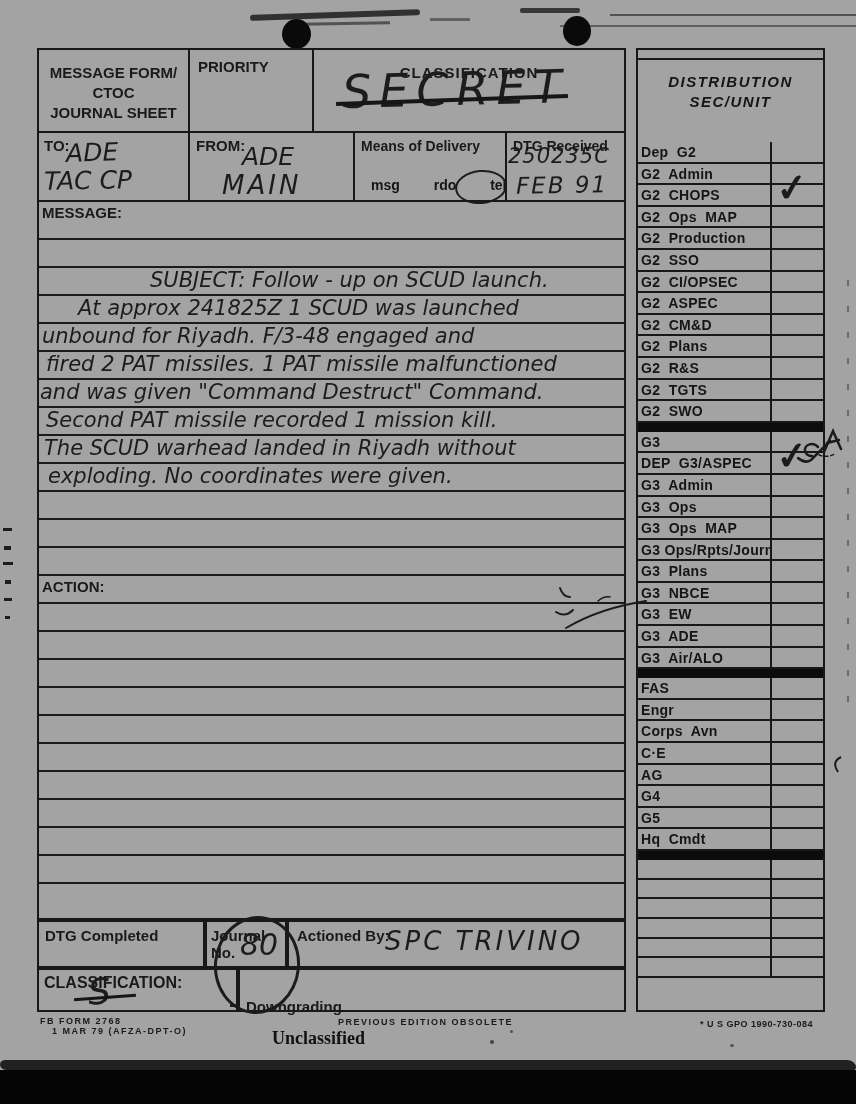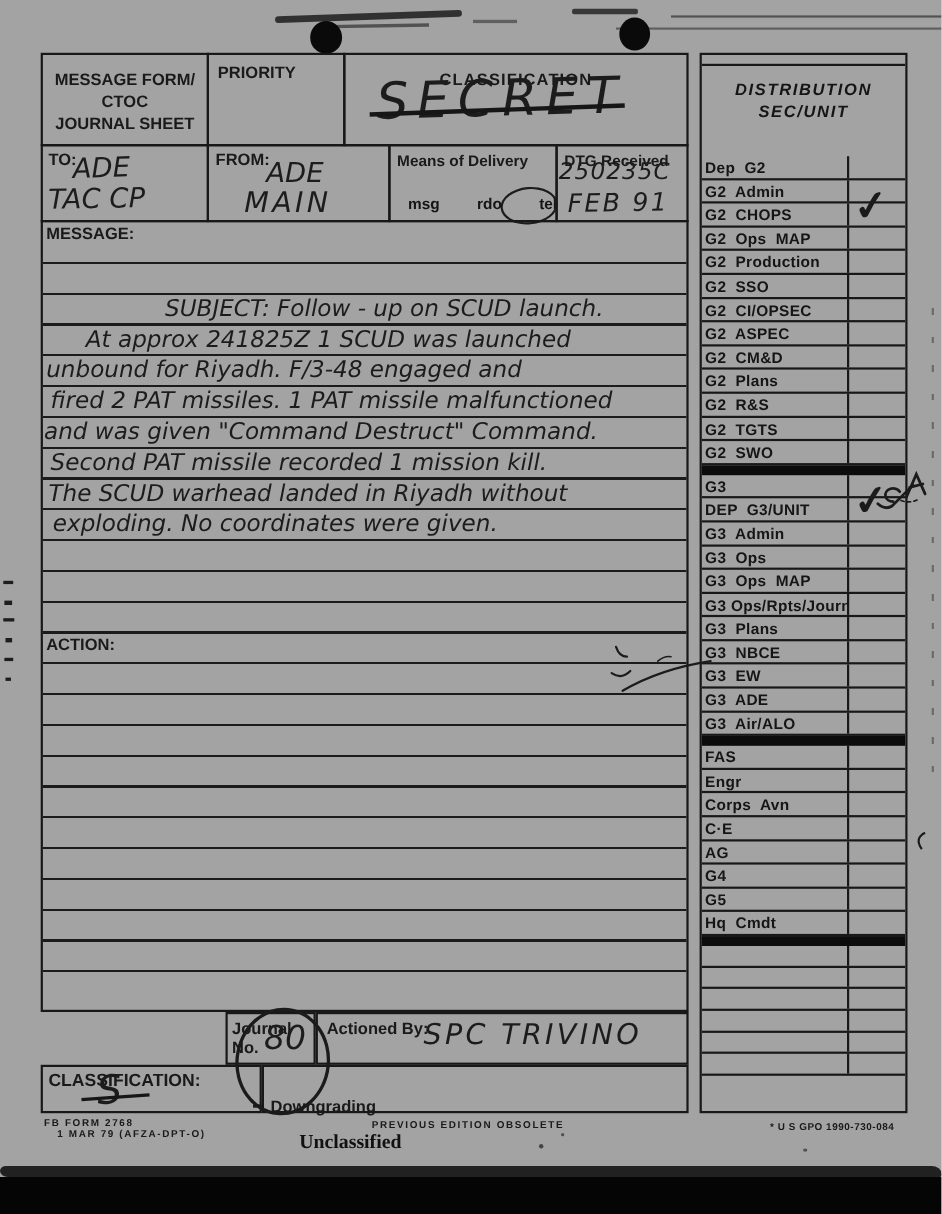--- a/index.html
+++ b/index.html
@@ -150,20 +150,23 @@
       <div class="msg-line">At approx 241825Z  1 SCUD was launched</div>
       <div class="msg-line">unbound for Riyadh. F/3-48 engaged and</div>
       <div class="msg-line">fired 2 PAT missiles. 1 PAT missile malfunctioned</div>
       <div class="msg-line">and was given "Command Destruct" Command.</div>
       <div class="msg-line">Second PAT missile recorded 1 mission kill.</div>
       <div class="msg-line">The SCUD warhead landed in Riyadh without</div>
       <div class="msg-line">exploding. No coordinates were given.</div>
     </div>
   <div class="action-label lbl">ACTION:</div>
 
+  <div class="cell dtgc-cell lbl">
+    <span>DTG  Completed</span>
+  </div>
   <div class="cell journal-cell lbl">
     <span>Journal  No.</span>
   </div>
   <div class="hw" style="left:240px;top:930px;font-size:30px;z-index:5;">80</div>
   <div class="journal-circle"></div>
   <div class="cell actioned-cell lbl">
     <span>Actioned  By:</span>
   </div>
   <div class="hw" style="left:385px;top:928px;font-size:26px;letter-spacing:3px;">SPC  TRIVINO</div>
 
@@ -243,21 +246,21 @@
         <div class="dist-row">
           <span class="dist-label">G2  SWO</span>
           <span class="dist-check"></span>
         </div>
         <div class="dist-bar"></div>
         <div class="dist-row">
           <span class="dist-label">G3</span>
           <span class="dist-check"></span>
         </div>
         <div class="dist-row">
-          <span class="dist-label">DEP  G3/UNIT</span>
+          <span class="dist-label">DEP  G3/ASPEC</span>
           <span class="dist-check">
             <span class="checkmark">✓</span>
           </span>
         </div>
         <div class="dist-row">
           <span class="dist-label">G3  Admin</span>
           <span class="dist-check"></span>
         </div>
         <div class="dist-row">
           <span class="dist-label">G3  Ops</span>

